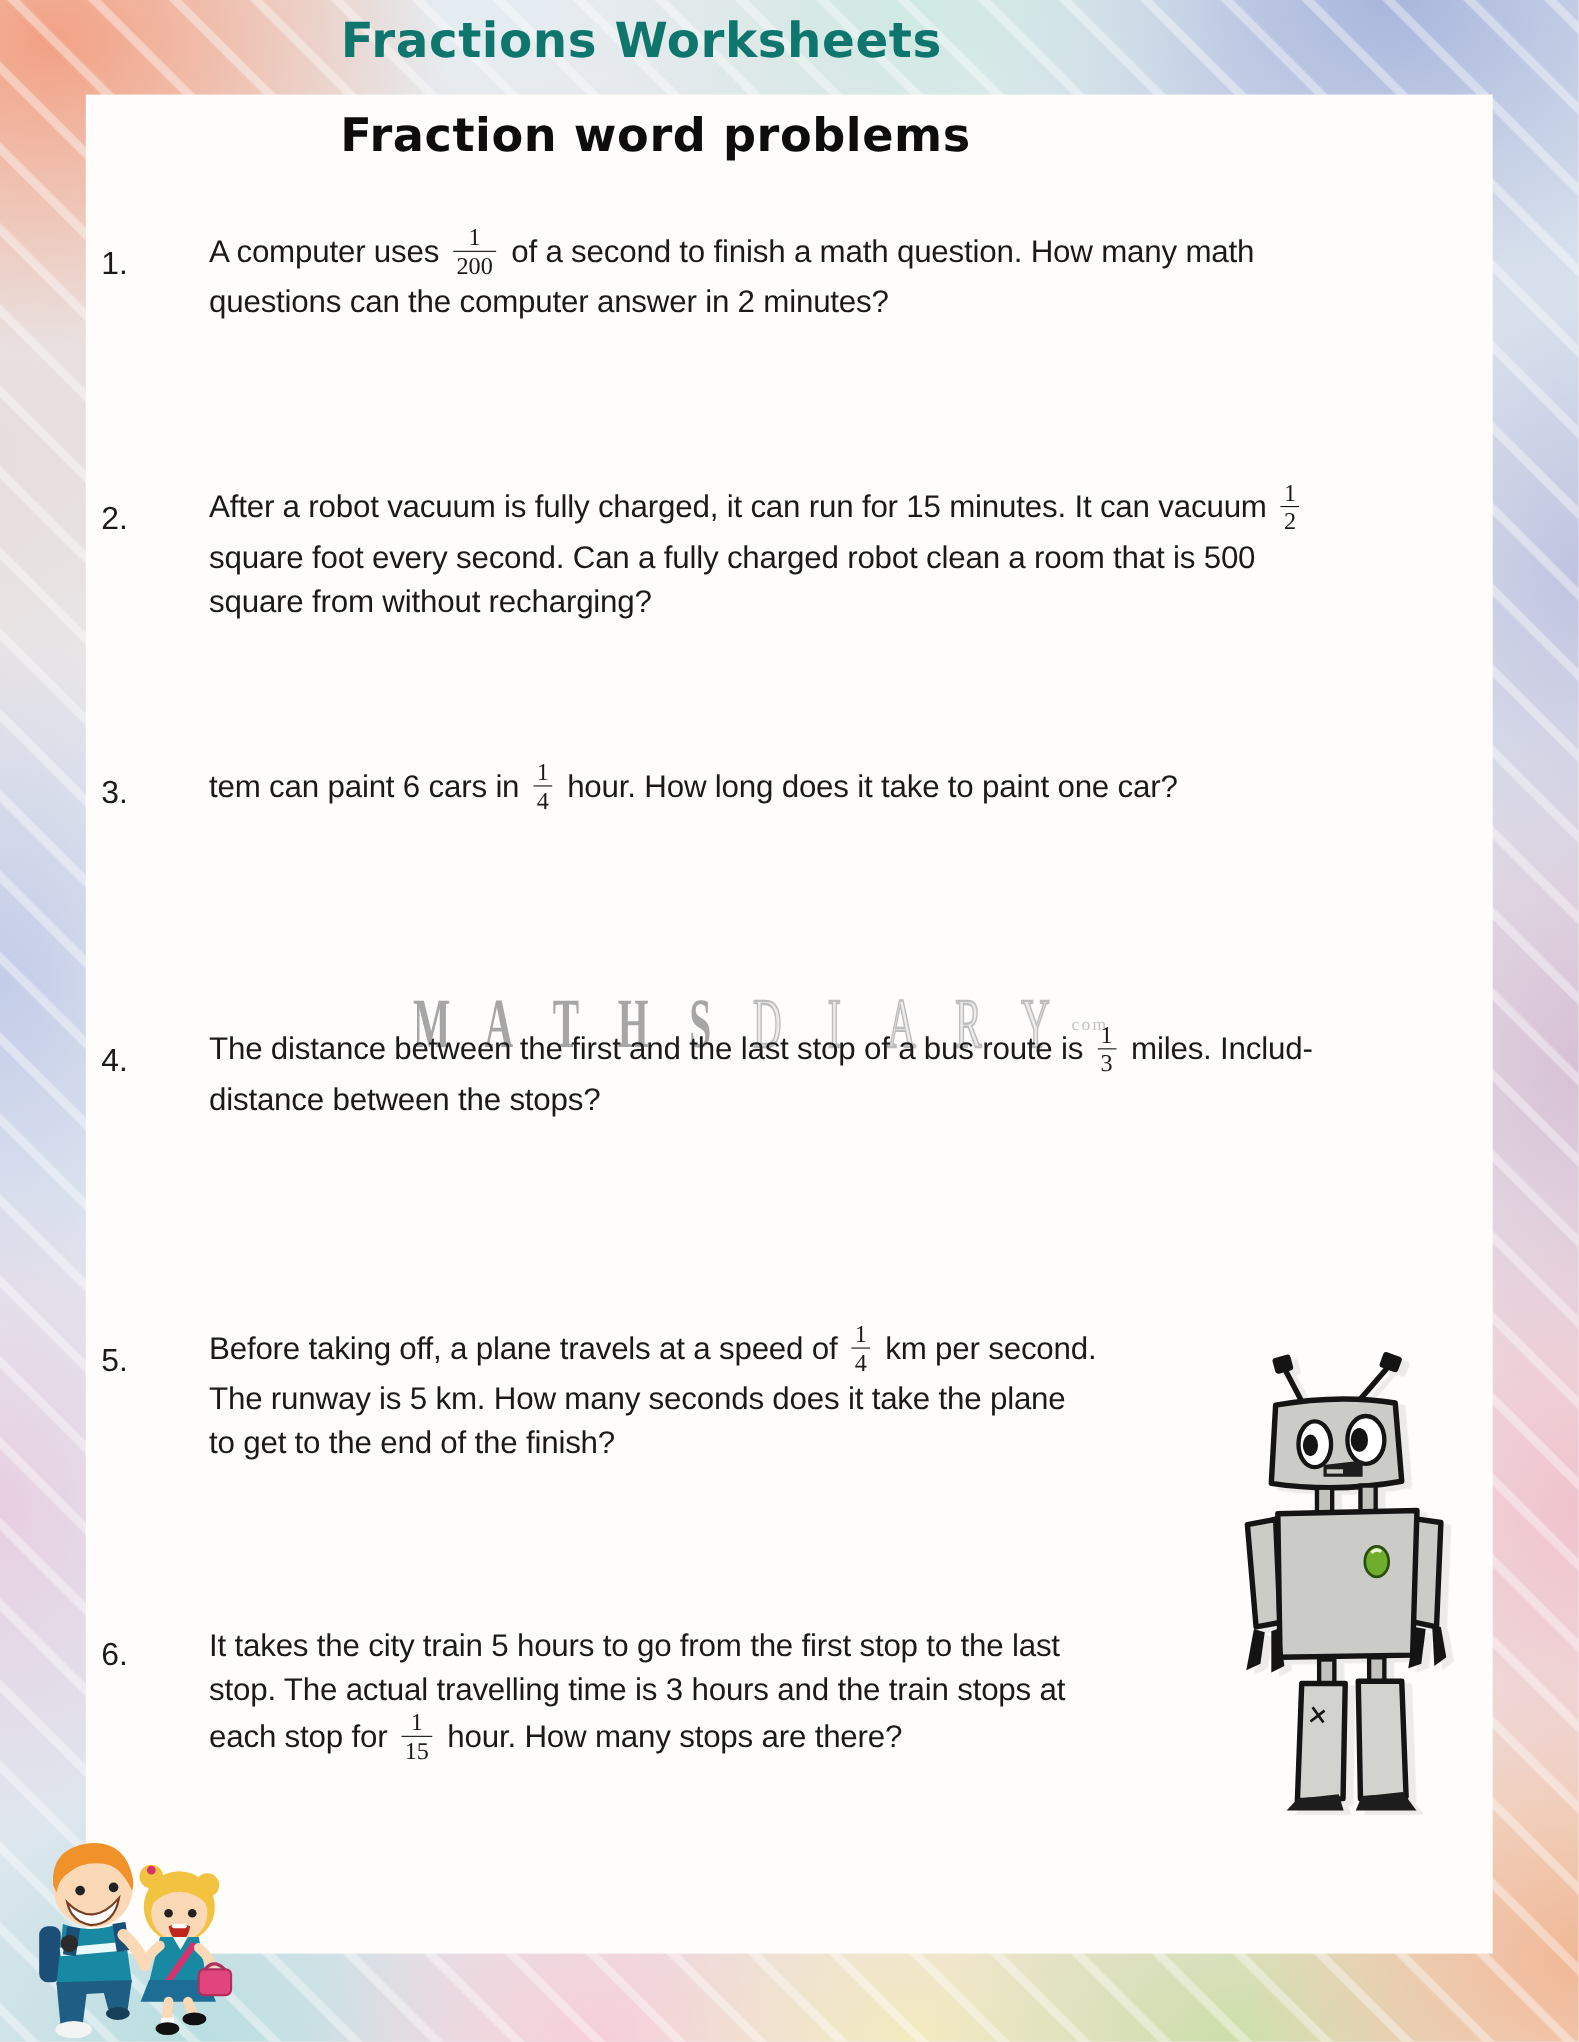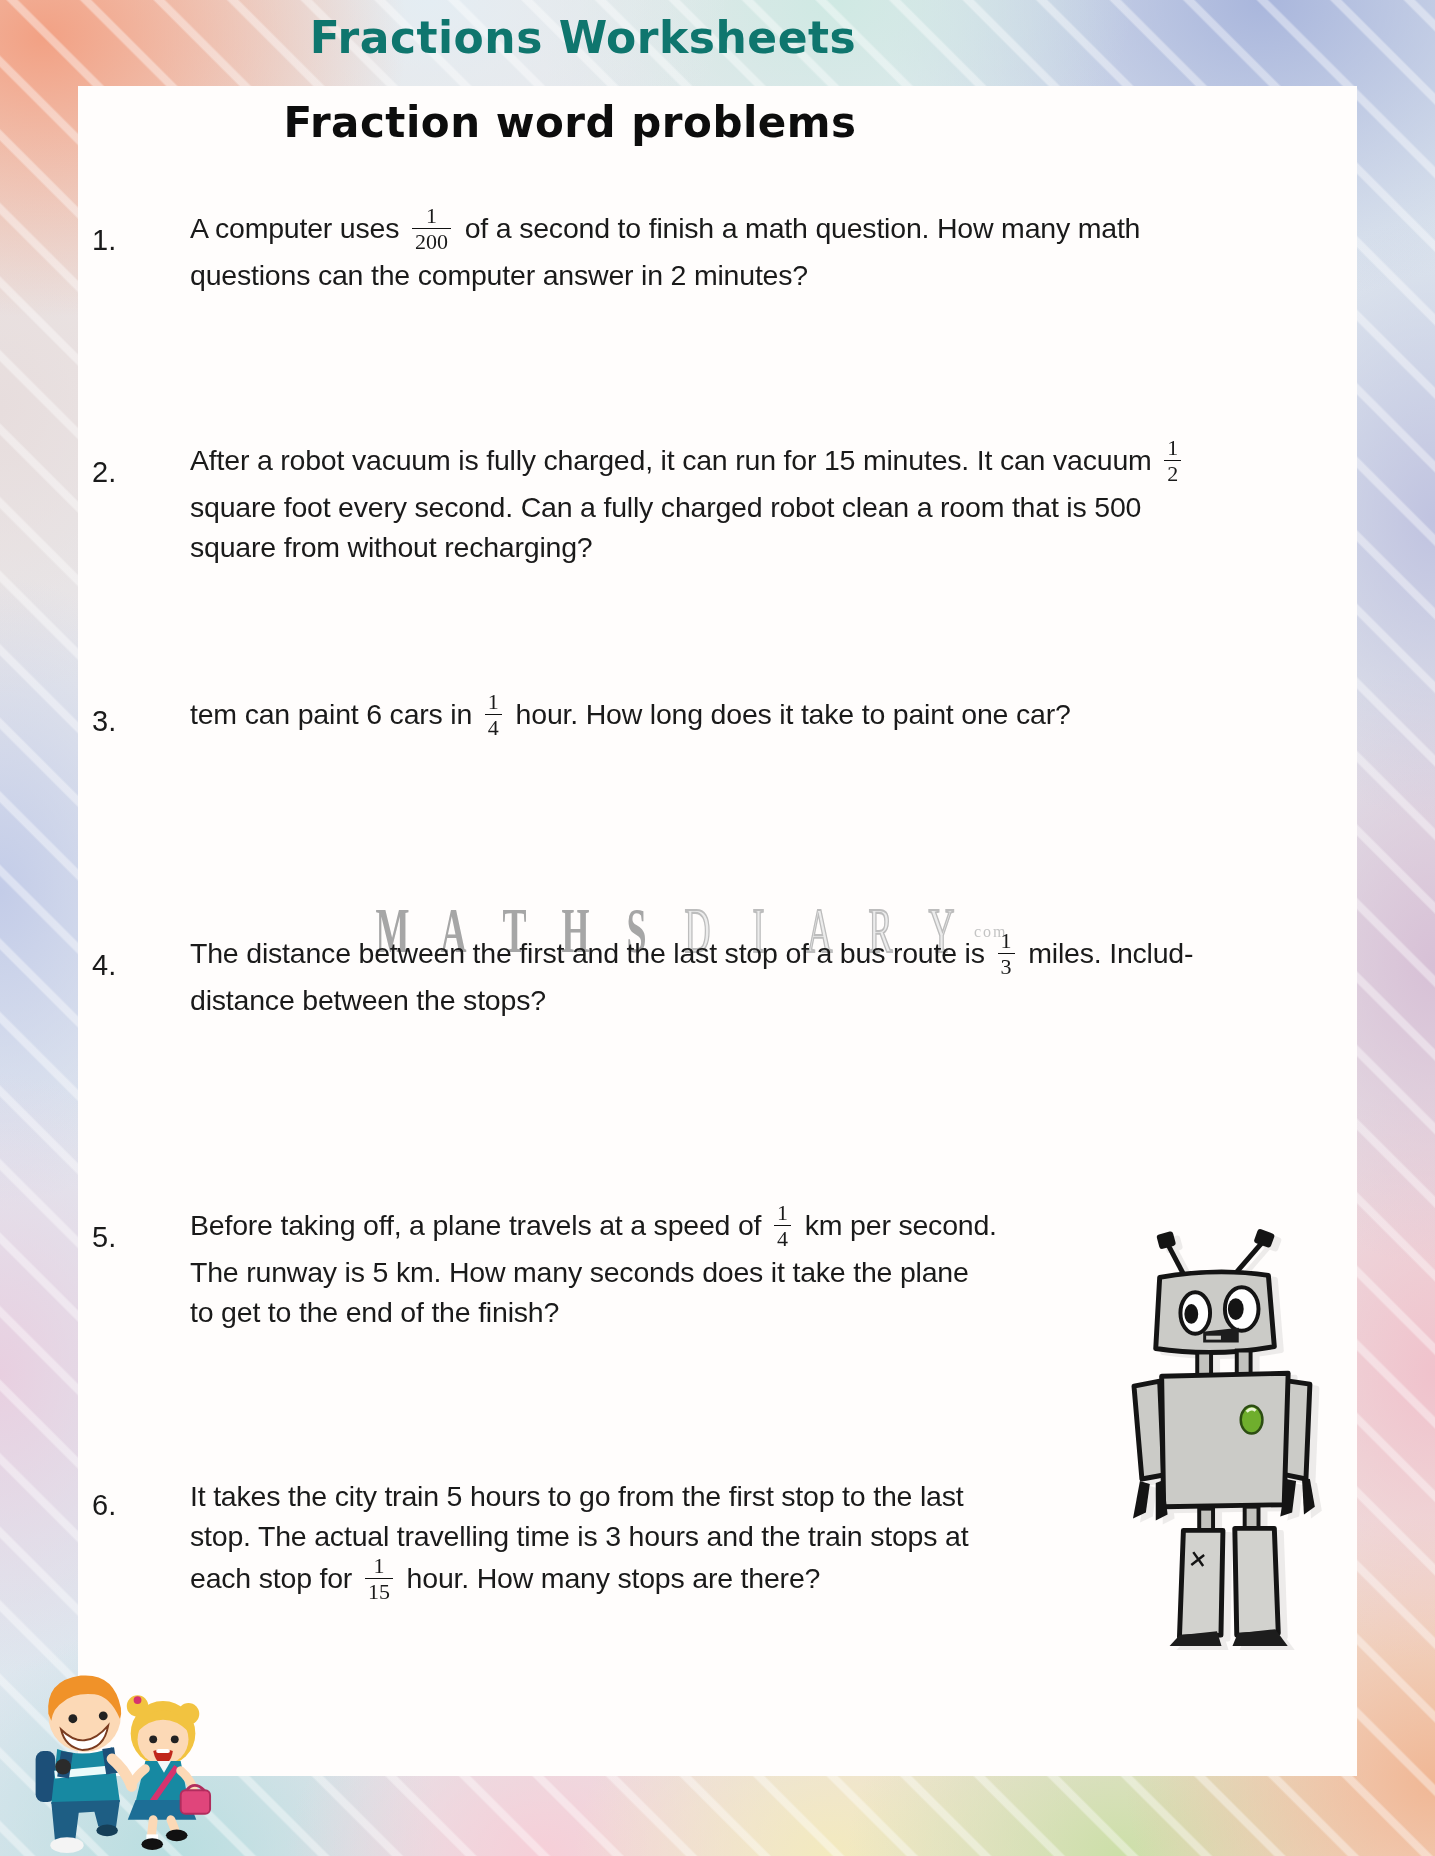--- a/index.html
+++ b/index.html
@@ -32,21 +32,21 @@
   .page{
     position:absolute;left:78px;top:86px;width:1279px;height:1690px;
     background:#fffdfc;z-index:1;
   }
   .title{
     position:absolute;left:583px;top:12px;transform:translateX(-50%);
     z-index:2;font-family:"DejaVu Sans",sans-serif;font-weight:700;
     font-size:44px;letter-spacing:0.5px;color:#0f766e;white-space:nowrap;
   }
   .subtitle{
-    position:absolute;left:570px;top:98px;transform:translateX(-50%);
+    position:absolute;left:596px;top:98px;transform:translateX(-50%);
     z-index:2;font-family:"DejaVu Sans",sans-serif;font-weight:700;
     font-size:42px;letter-spacing:0.5px;color:#0d0d0d;white-space:nowrap;
   }
   .problems{position:absolute;left:0;top:0;width:1435px;height:1856px;z-index:3;}
   .problem{position:absolute;left:0;width:1340px;}
   .problem:nth-child(1){top:206px;}
   .problem:nth-child(2){top:438px;}
   .problem:nth-child(3){top:692px;}
   .problem:nth-child(4){top:931px;}
   .problem:nth-child(5){top:1203px;}

